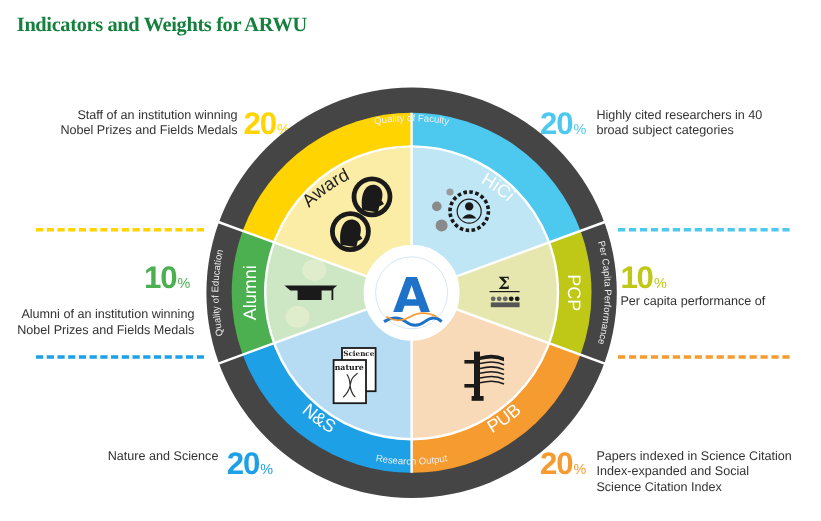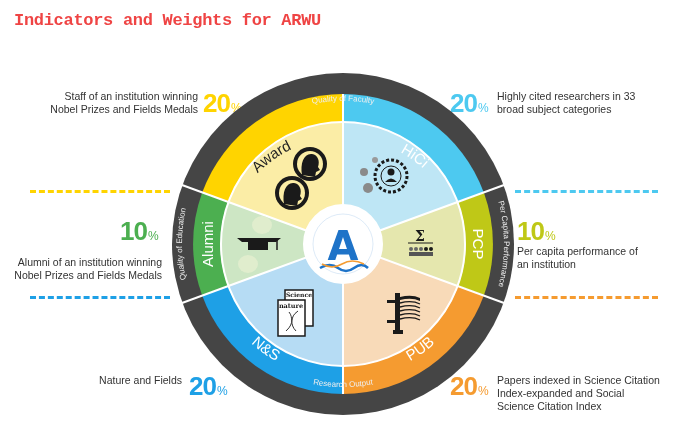--- a/index.html
+++ b/index.html
@@ -1,55 +1,54 @@
 <!DOCTYPE html>
 <html><head>
 <meta charset="utf-8">
 <style>
   html, body { margin:0; padding:0; }
   body { width:684px; height:434px; background:#ffffff; position:relative; overflow:hidden; font-family:"Liberation Sans", sans-serif; }
-  .title { position:absolute; left:14px; top:11px; font-family:Liberation Mono, monospace; font-weight:bold; font-size:17px; color:#ef4444; letter-spacing:-0.3px; }
+  .title { position:absolute; left:14px; top:11px; font-family:Liberation Serif, serif; font-weight:bold; font-size:17px; color:#15803d; letter-spacing:-0.3px; }
   .desc { position:absolute; font-size:10.5px; line-height:13px; color:#333; }
   .pct { position:absolute; font-weight:bold; font-size:26px; line-height:26px; letter-spacing:-1px;text-align:center; }
   .pct .sym { font-size:12px; font-weight:normal; letter-spacing:0; margin-left:1px; }
   .r { text-align:right; }
   svg.wheel { position:absolute; left:0; top:0; }
   .dash { position:absolute; height:0; border-top:3px dashed; }
 </style>
 </head>
 <body>
 
 <div class="title">Indicators and Weights for ARWU</div>
 
 <div class="desc r" style="left:20px; top:90px; width:178px;">
   <div>Staff of an institution winning</div>
   <div>Nobel Prizes and Fields Medals</div>
 </div>
 <div class="pct" style="left:203px; top:90px; color:#FFD400;"><span>20</span><span class="sym">%</span></div>
 
 <div class="pct" style="left:450px; top:90px; color:#4DC9F0;"><span>20</span><span class="sym">%</span></div>
 <div class="desc" style="left:497px; top:90px; width:180px;">
-  <div>Highly cited researchers in 33</div>
+  <div>Highly cited researchers in 40</div>
   <div>broad subject categories</div>
 </div>
 
 <div class="pct" style="left:120px; top:218px; color:#4CAF50;"><span>10</span><span class="sym">%</span></div>
 <div class="desc r" style="left:0px; top:256px; width:162px;">
   <div>Alumni of an institution winning</div>
   <div>Nobel Prizes and Fields Medals</div>
 </div>
 
 <div class="pct" style="left:517px; top:218px; color:#BFC817;"><span>10</span><span class="sym">%</span></div>
 <div class="desc" style="left:517px; top:245px; width:165px;">
   <div>Per capita performance of</div>
-  <div>an institution</div>
 </div>
 
 <div class="desc r" style="left:20px; top:374px; width:162px;">
-  <div>Nature and Fields</div>
+  <div>Nature and Science</div>
 </div>
 <div class="pct" style="left:189px; top:373px; color:#1EA0E6;"><span>20</span><span class="sym">%</span></div>
 
 <div class="pct" style="left:450px; top:373px; color:#F59B30;"><span>20</span><span class="sym">%</span></div>
 <div class="desc" style="left:497px; top:374px; width:185px;">
   <div>Papers indexed in Science Citation</div>
   <div>Index-expanded and Social</div>
   <div>Science Citation Index</div>
 </div>
 

